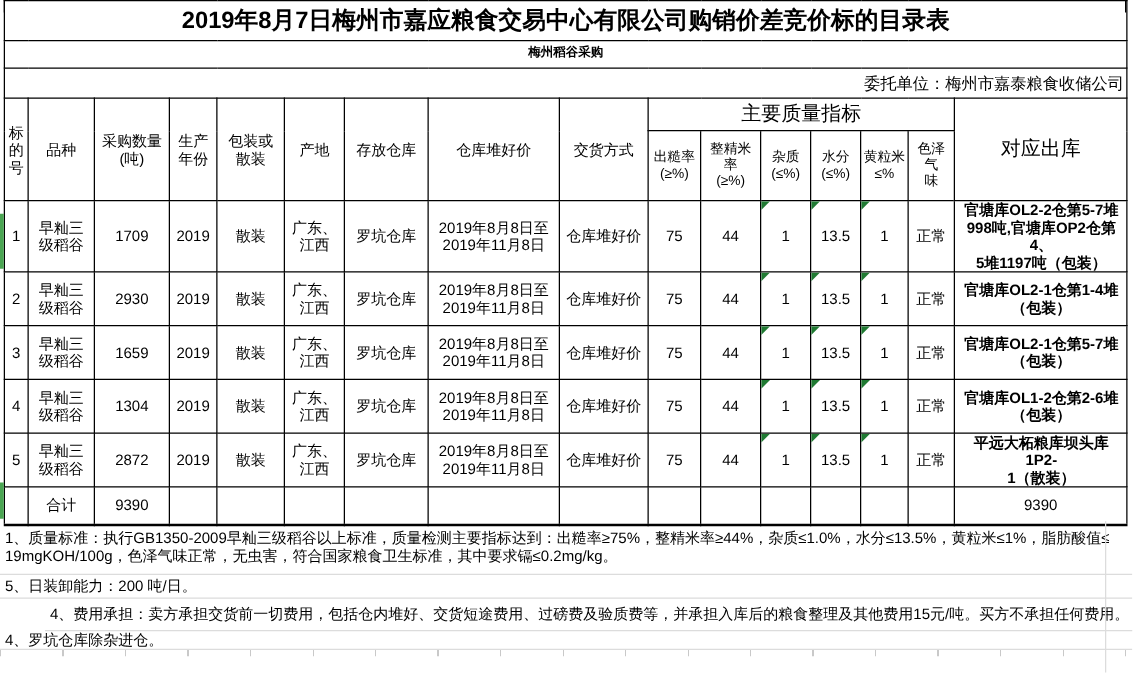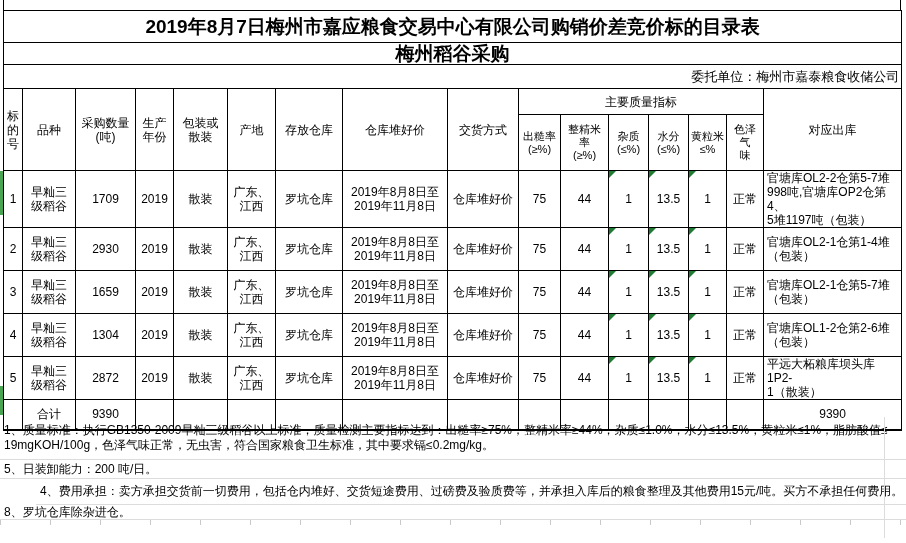--- a/index.html
+++ b/index.html
@@ -3,37 +3,37 @@
 <meta charset="utf-8">
 <style>
   * { margin:0; padding:0; box-sizing:border-box; }
   html,body { background:#fff; }
   body { font-family:"Liberation Sans", sans-serif; color:#000; }
   #sheet { position:relative; width:906px; height:543px; background:#fff; overflow:hidden; }
 
   
   .edge-tick { position:absolute; top:0; height:10px; width:1px; background:#000; }
 
-  table#main { position:absolute; left:3px; top:10px; width:898px;
+  table#main { position:absolute; left:3px; top:0; width:898px;
     border-collapse:collapse; table-layout:fixed;
     border:1px solid #000; border-bottom:2px solid #000; }
   #main td, #main th { border:1px solid #000; font-weight:normal;
     text-align:center; vertical-align:middle; font-size:12px; line-height:14px;
     padding:0 2px; white-space:pre-line; overflow:hidden; }
 
   #main td.title { font-size:19px; font-weight:bold; line-height:22px; height:32px; white-space:normal; }
-  #main td.subtitle { font-size:19px; font-weight:bold; height:22px; white-space:normal; }
+  #main td.subtitle { font-size:10px; font-weight:bold; height:22px; white-space:normal;font-family:Liberation Mono, monospace; }
   #main td.client { font-size:13px; text-align:right; padding-left:4px; height:24px; white-space:normal; }
 
   #main tr.hdr1 th { height:26px; }
   #main tr.hdr2 th { height:56px; font-size:11px; line-height:13px; }
-  #main th.big { font-size:12px; }
+  #main th.big { font-size:16px; }
   #main tbody tr { height:43px; }
   #main tfoot tr { height:30px; }
-  #main td.left { text-align:left; padding-left:3px; }
+  #main td.left { text-align:center; padding-left:3px;font-weight:bold; }
 
   
   #main td.flag { position:relative; }
   #main td.flag::before { content:""; position:absolute; top:0; left:0; width:0; height:0;
     border-top:7px solid #1f7a32; border-right:7px solid transparent; }
 
   
   .sel-strip { position:absolute; left:0; width:3px; background:#4aa552; }
 
   
@@ -248,19 +248,19 @@
   </table>
 
   <div class="sel-strip" style="top:171px; height:44px;"></div>
   <div class="sel-strip" style="top:386px; height:29px;"></div>
 
   <div id="notes">
     <div class="note-row" style="height:43px;">1、质量标准：执行GB1350-2009早籼三级稻谷以上标准，质量检测主要指标达到：出糙率≥75%，整精米率≥44%，杂质≤1.0%，水分≤13.5%，黄粒米≤1%，脂肪酸值≤
 19mgKOH/100g，色泽气味正常，无虫害，符合国家粮食卫生标准，其中要求镉≤0.2mg/kg。</div>
     <div class="note-row" style="height:19px;">5、日装卸能力：200 吨/日。</div>
     <div class="note-row" style="height:26px;margin-left:36px;">4、费用承担：卖方承担交货前一切费用，包括仓内堆好、交货短途费用、过磅费及验质费等，并承担入库后的粮食整理及其他费用15元/吨。买方不承担任何费用。</div>
-    <div class="note-row" style="height:15px;">8、罗坑仓库除杂进仓。</div>
+    <div class="note-row" style="height:15px;">4、罗坑仓库除杂进仓。</div>
     <div class="grid-stub-row"></div>
   </div>
 
   <div class="vline" style="left:884px; top:417px; height:121px;"></div>
 
 </div>
 
 </body></html>

